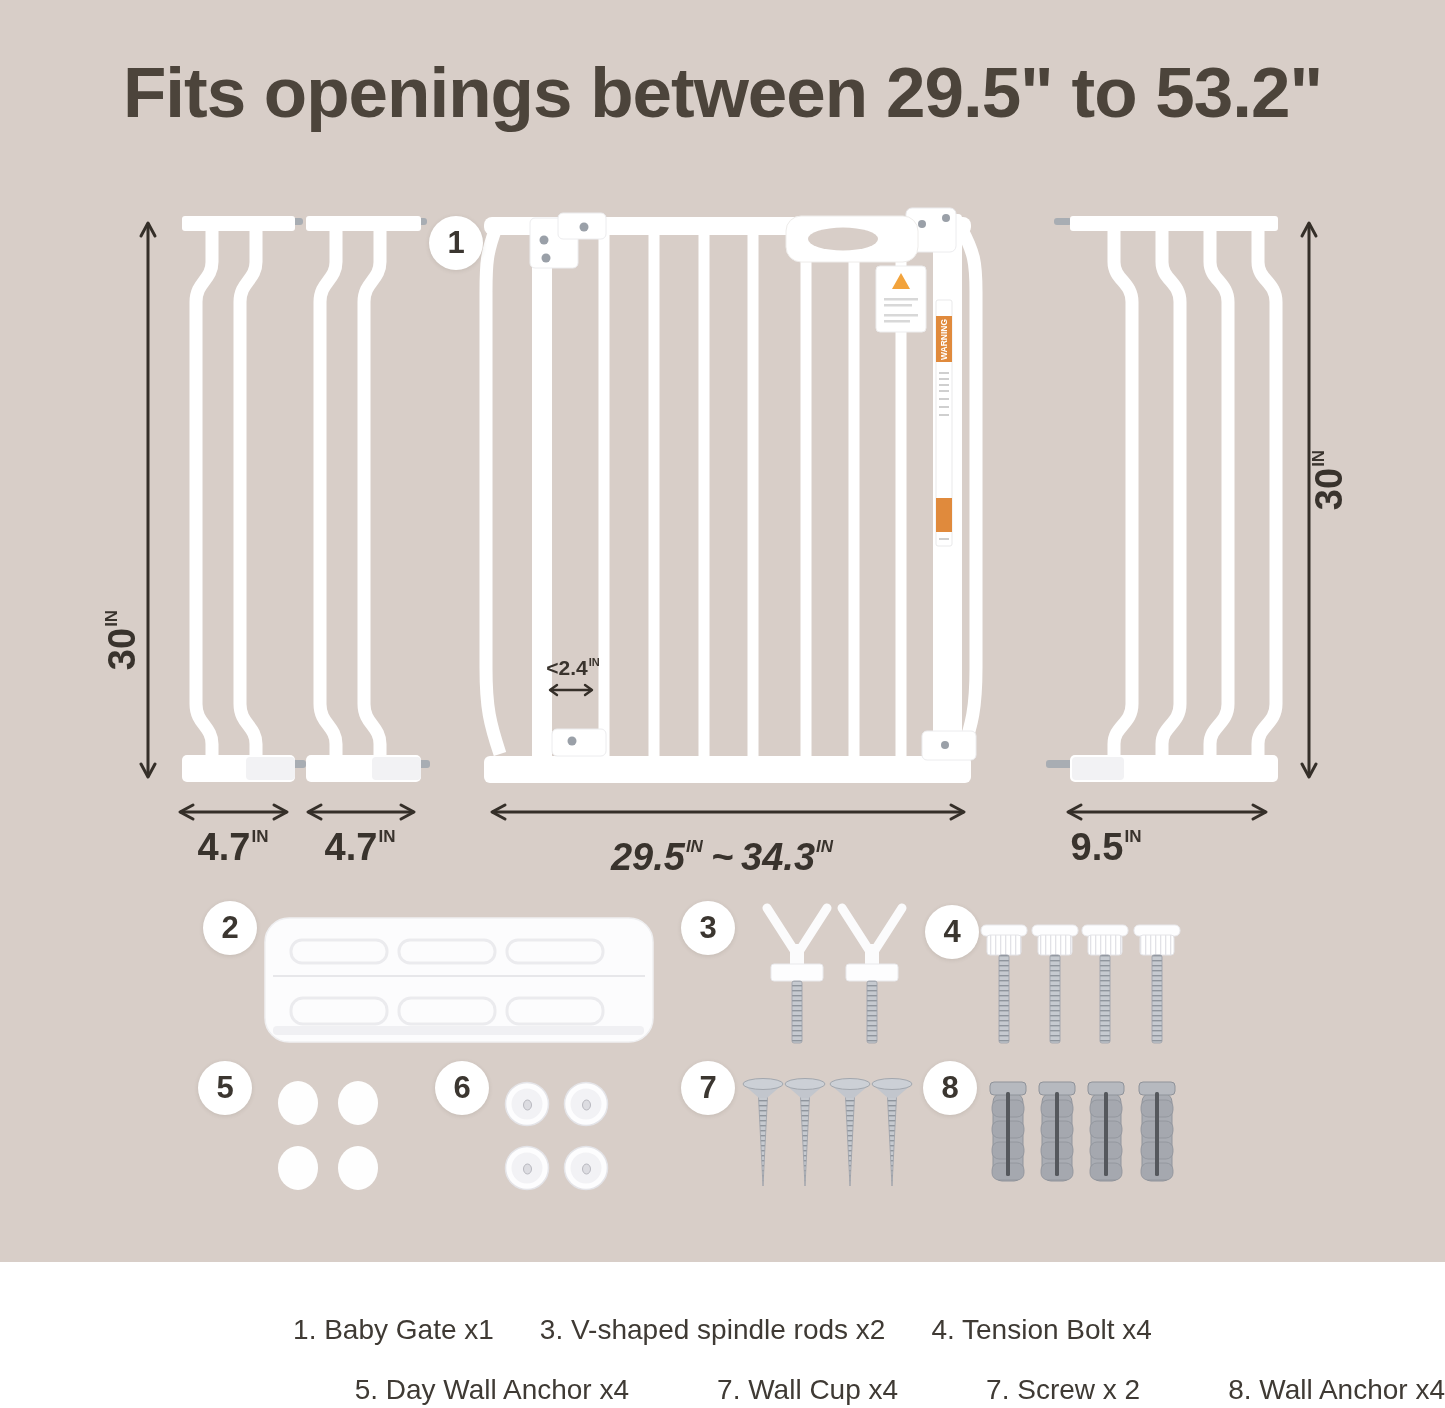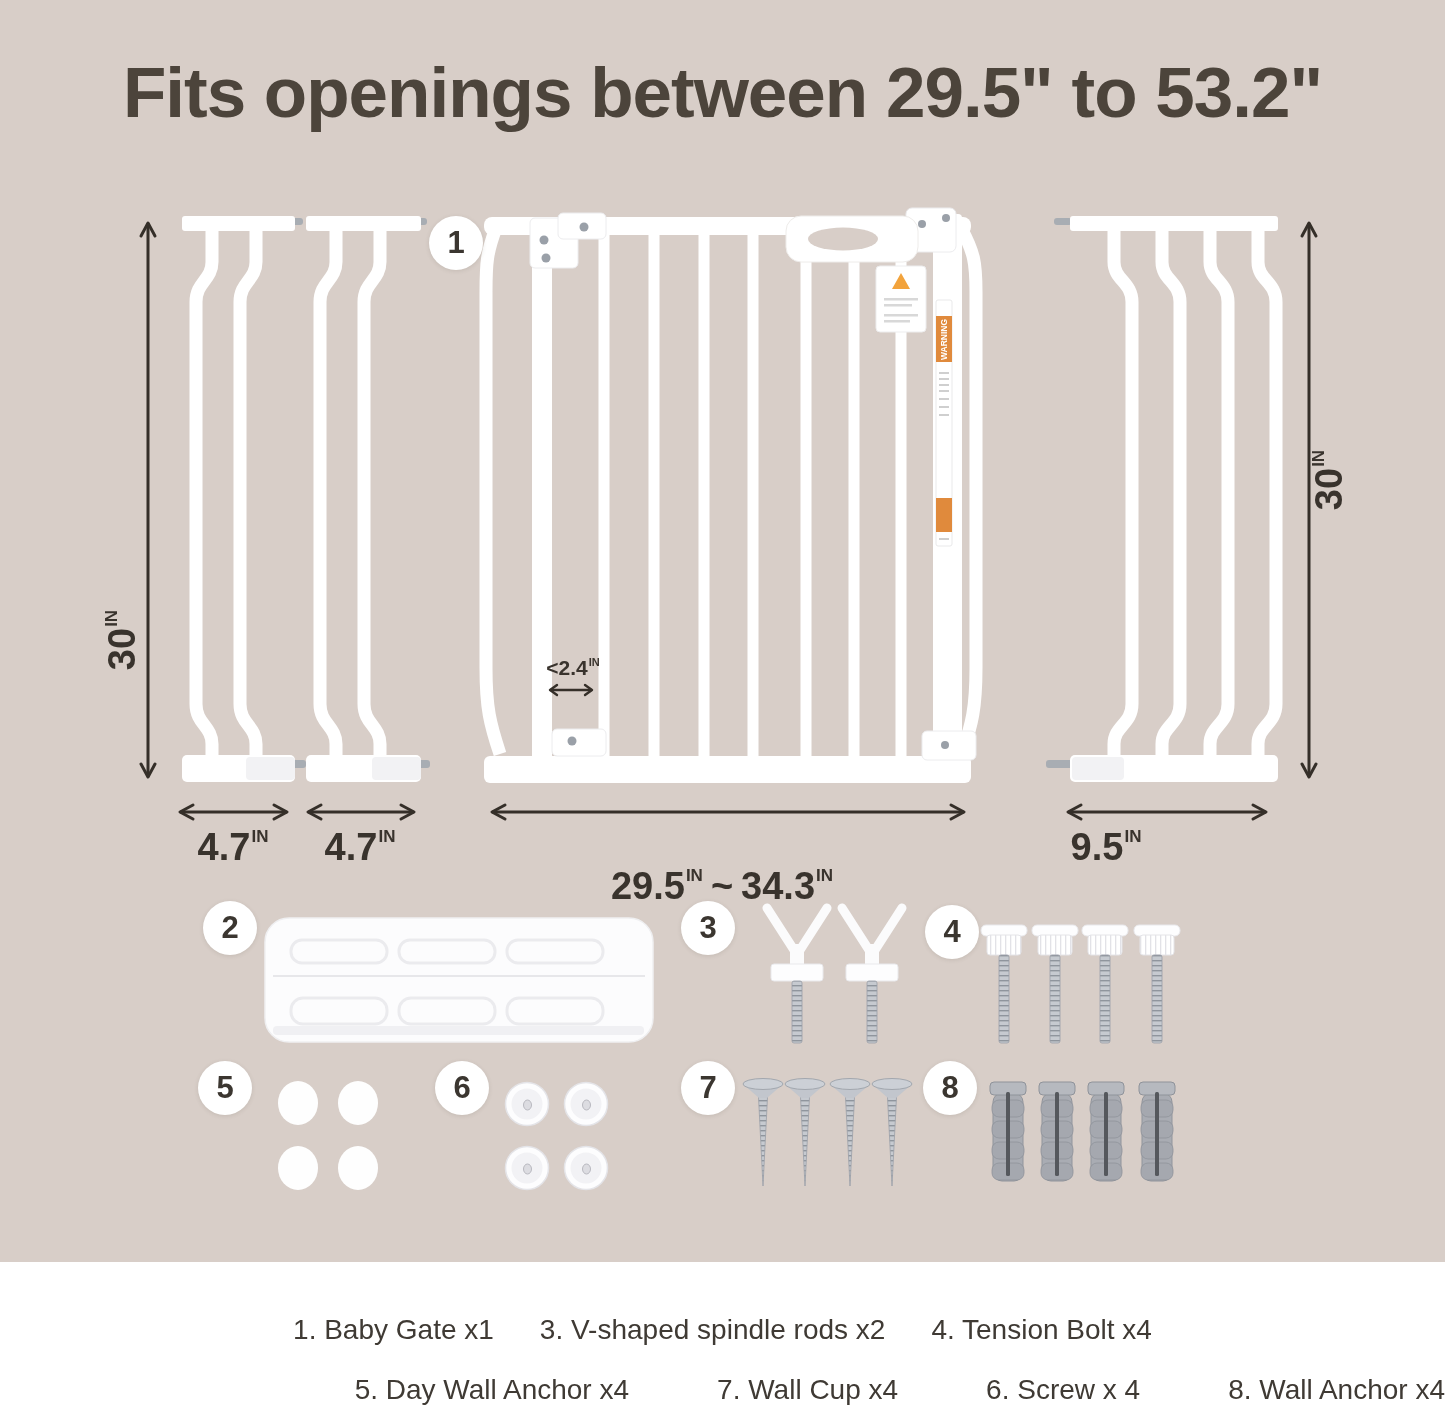--- a/index.html
+++ b/index.html
@@ -325,21 +325,21 @@
   </div>
   <div class="measure rot" style="left:1329px;top:480px;">
     <span>30</span><sup>IN</sup>
   </div>
   <div class="measure" style="left:233px;top:826px;">
     <span>4.7</span><sup>IN</sup>
   </div>
   <div class="measure" style="left:360px;top:826px;">
     <span>4.7</span><sup>IN</sup>
   </div>
-  <div class="measure" style="left:722px;top:865px;">
+  <div class="measure" style="left:722px;top:836px;font-style:italic;">
     <span>29.5</span><sup>IN</sup><span class="sep">~</span><span>34.3</span><sup>IN</sup>
   </div>
   <div class="measure" style="left:1106px;top:826px;">
     <span>9.5</span><sup>IN</sup>
   </div>
   <div class="measure small" style="left:573px;top:656px;text-align:right;">
     <span>&lt;2.4</span><sup>IN</sup>
   </div>
 
   <div class="marker" style="left:429px;top:216px;">1</div>
@@ -353,17 +353,17 @@
 
   <div class="legend-band"></div>
   <div class="legend-row r1">
     <span>1. Baby Gate x1</span>
     <span>3. V-shaped spindle rods x2</span>
     <span>4. Tension Bolt x4</span>
   </div>
   <div class="legend-row r2">
     <span>5. Day Wall Anchor x4</span>
     <span>7. Wall Cup x4</span>
-    <span>6. Screw x 4</span>
+    <span>7. Screw x 2</span>
     <span>8. Wall Anchor x4</span>
   </div>
 
 </div>
 
 </body></html>

